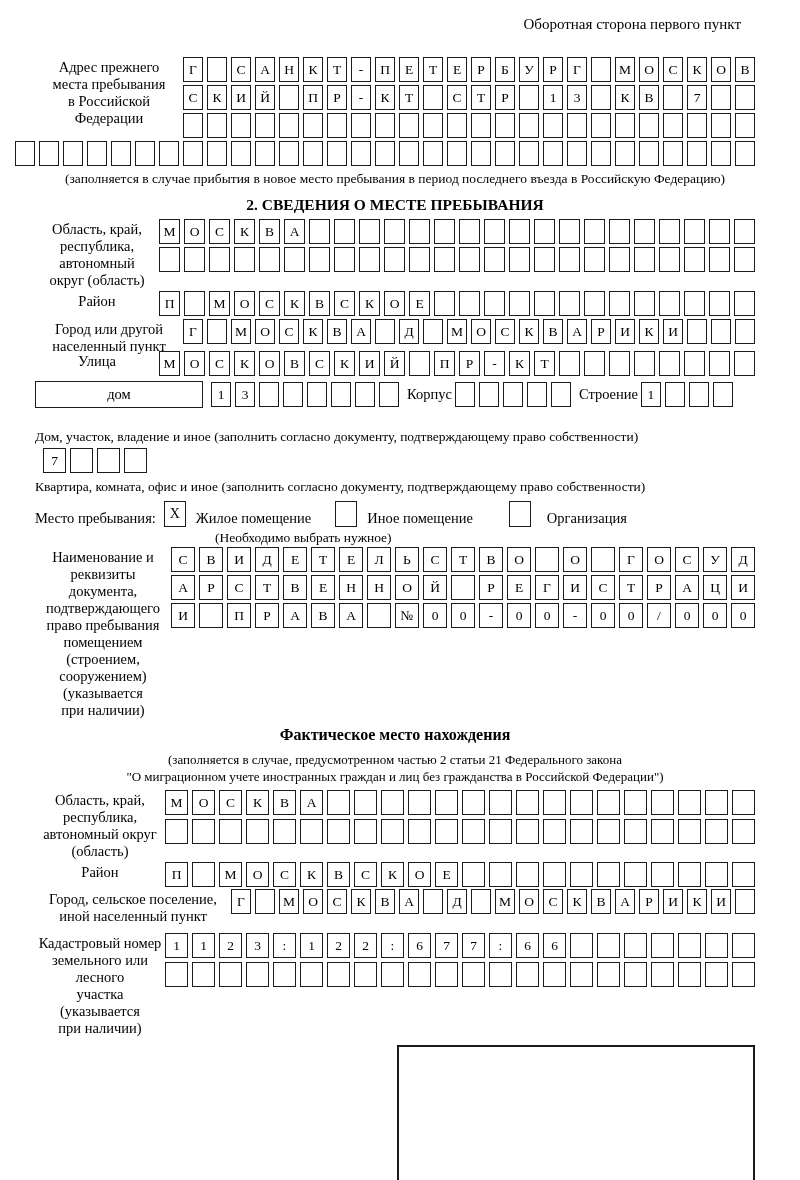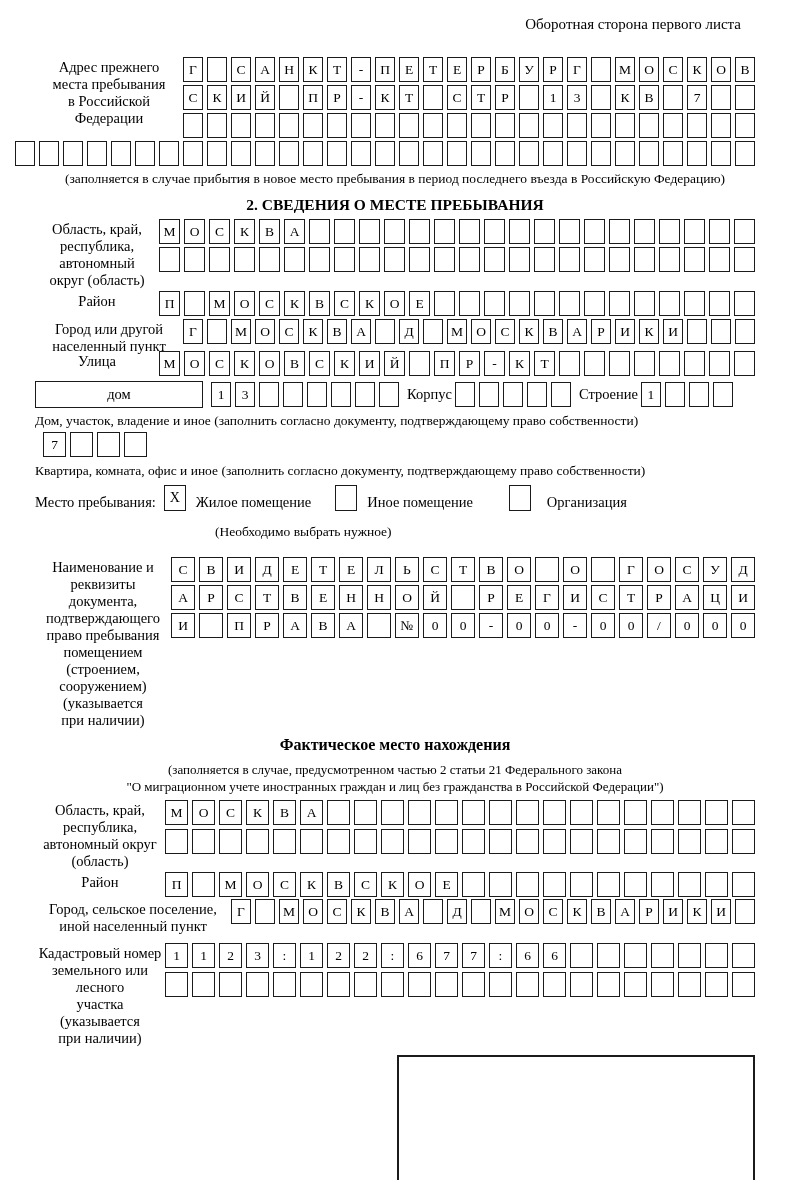--- a/index.html
+++ b/index.html
@@ -47,21 +47,21 @@
 
   .stamp { width:358px; height:177px; border:2px solid #1b1b1b; margin-left:auto; background:#fff; }
   .notelines { text-align:center; font-size:13px; line-height:17px; }
   .notelines div { white-space:nowrap; }
 </style>
 </head>
 <body>
 
 <div class="page">
 
-  <div class="hdr">Оборотная сторона первого листа</div>
+  <div class="hdr">Оборотная сторона первого пункт</div>
 
   <div class="fline" style="margin-top:24px">
     <div class="flabel">
         <div>Адрес прежнего</div>
         <div>места пребывания</div>
         <div>в Российской</div>
         <div>Федерации</div>
       </div>
     <div class="fboxes">
       <div class="boxrow">
@@ -368,44 +368,44 @@
         <div class="cell"></div>
       </div>
     <div class="ilabel" style="margin-left:8px;margin-right:3px">Строение</div>
     <div class="boxrow">
         <div class="cell">1</div>
         <div class="cell"></div>
         <div class="cell"></div>
         <div class="cell"></div>
       </div>
   </div>
-  <div class="caption" style="margin-top:4px">Дом, участок, владение и иное (заполнить согласно документу, подтверждающему право собственности)</div>
+  <div class="caption" style="margin-top:20px">Дом, участок, владение и иное (заполнить согласно документу, подтверждающему право собственности)</div>
 
   <div class="inline-row" style="margin-top:3px">
     <div class="boxrow p27" style="margin-left:8px">
         <div class="cell">7</div>
         <div class="cell"></div>
         <div class="cell"></div>
         <div class="cell"></div>
       </div>
   </div>
   <div class="caption" style="margin-top:5px">Квартира, комната, офис и иное (заполнить согласно документу, подтверждающему право собственности)</div>
 
   <div class="cbrow" style="margin-top:6px">
     <span>Место пребывания:</span>
     <span class="checkbox" style="margin-left:8px">X</span>
     <span style="margin-left:10px">Жилое помещение</span>
     <span class="checkbox" style="margin-left:24px"></span>
     <span style="margin-left:10px">Иное помещение</span>
     <span class="checkbox" style="margin-left:36px"></span>
     <span style="margin-left:16px">Организация</span>
   </div>
-  <div class="caption" style="margin-top:12px;padding-left:180px">(Необходимо выбрать нужное)</div>
-
-  <div class="fline" style="margin-top:17px">
+  <div class="caption" style="margin-top:2px;padding-left:180px">(Необходимо выбрать нужное)</div>
+
+  <div class="fline" style="margin-top:1px">
     <div class="flabel">
         <div>Наименование и реквизиты</div>
         <div>документа, подтверждающего</div>
         <div>право пребывания</div>
         <div>помещением (строением,</div>
         <div>сооружением) (указывается</div>
         <div>при наличии)</div>
       </div>
     <div class="fboxes">
       <div class="boxrow p28">

